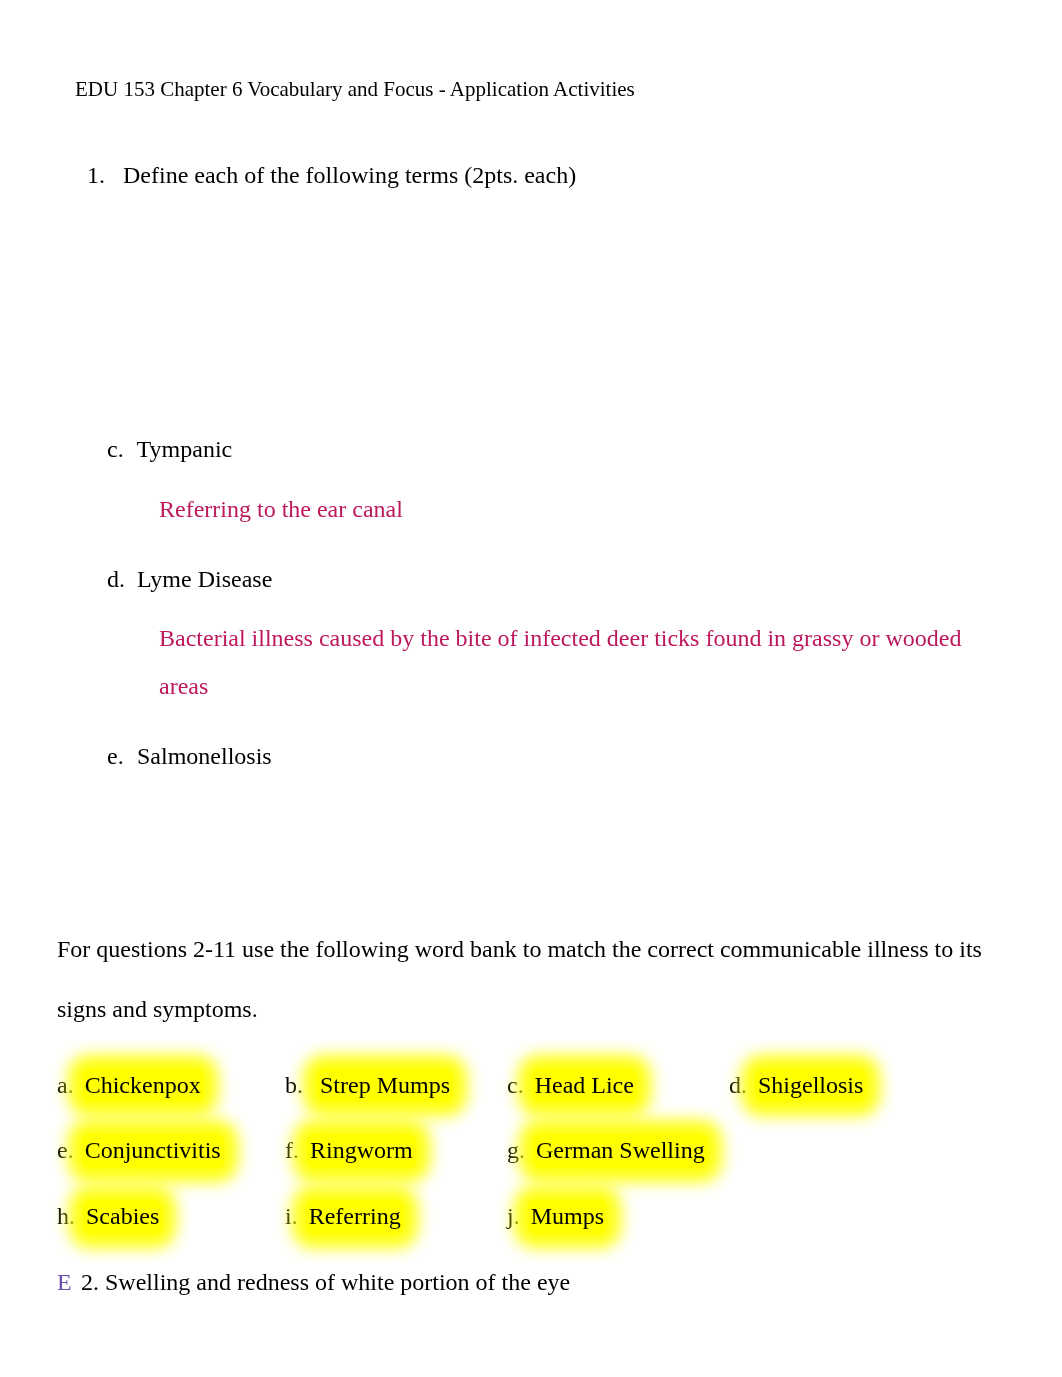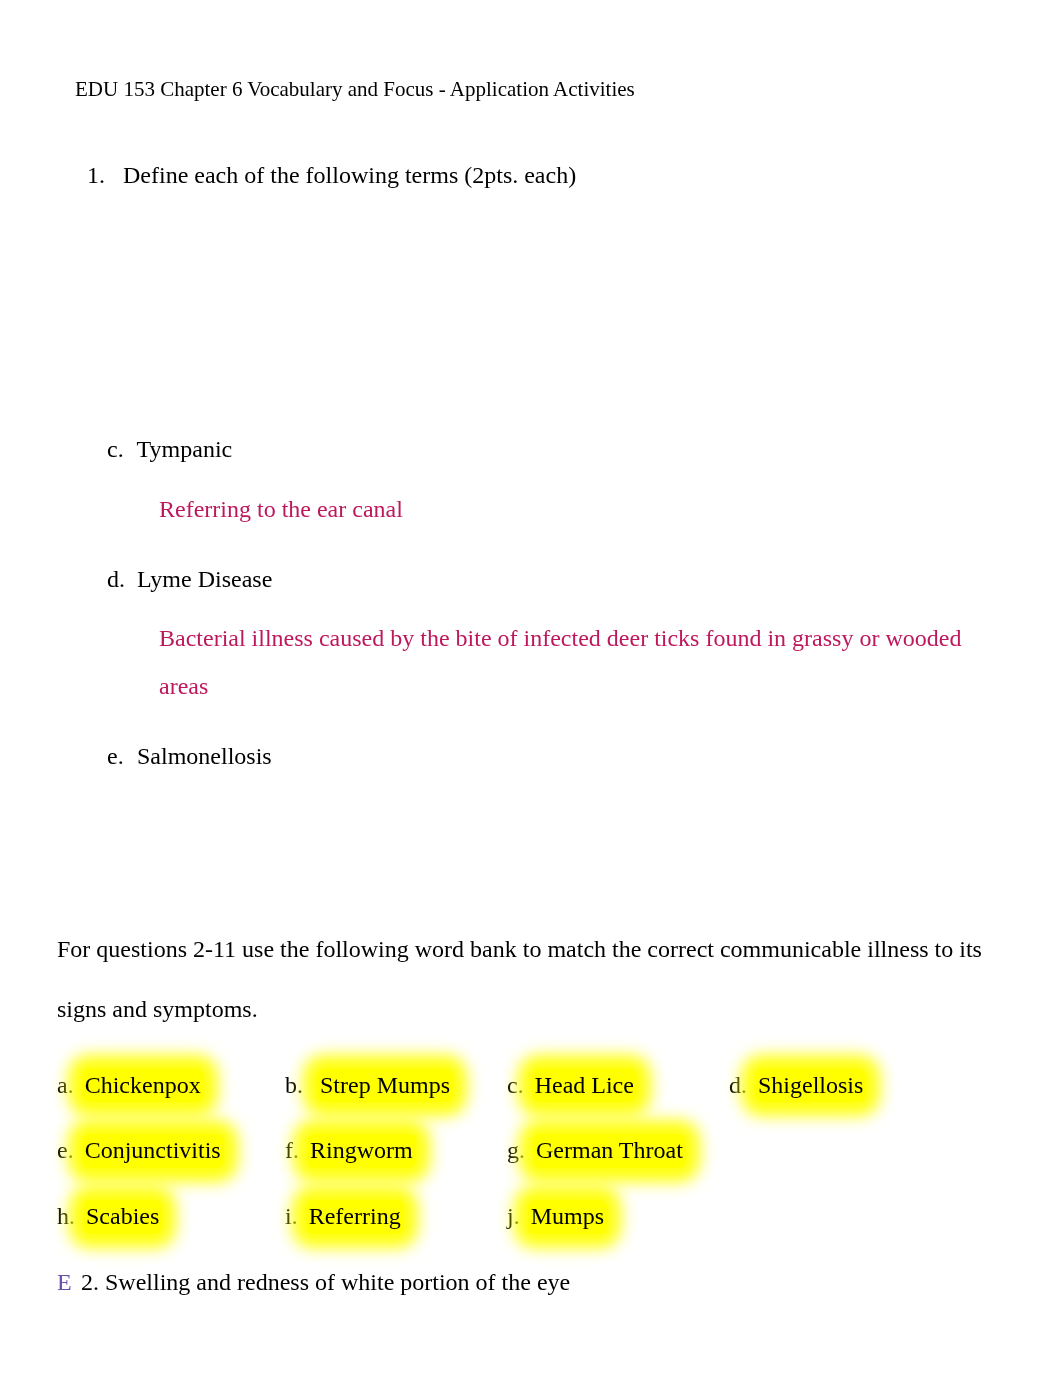--- a/index.html
+++ b/index.html
@@ -144,21 +144,21 @@
     <div class="bank-cell c1">
       <span class="letter">e.</span>
       <span class="glow">Conjunctivitis</span>
     </div>
     <div class="bank-cell c2">
       <span class="letter">f.</span>
       <span class="glow">Ringworm</span>
     </div>
     <div class="bank-cell c3">
       <span class="letter">g.</span>
-      <span class="glow">German Throat</span>
+      <span class="glow">German Swelling</span>
     </div>
     <div class="bank-cell c4"></div>
   </div>
 
   <div class="bank-row">
     <div class="bank-cell c1">
       <span class="letter">h.</span>
       <span class="glow">Scabies</span>
     </div>
     <div class="bank-cell c2">

